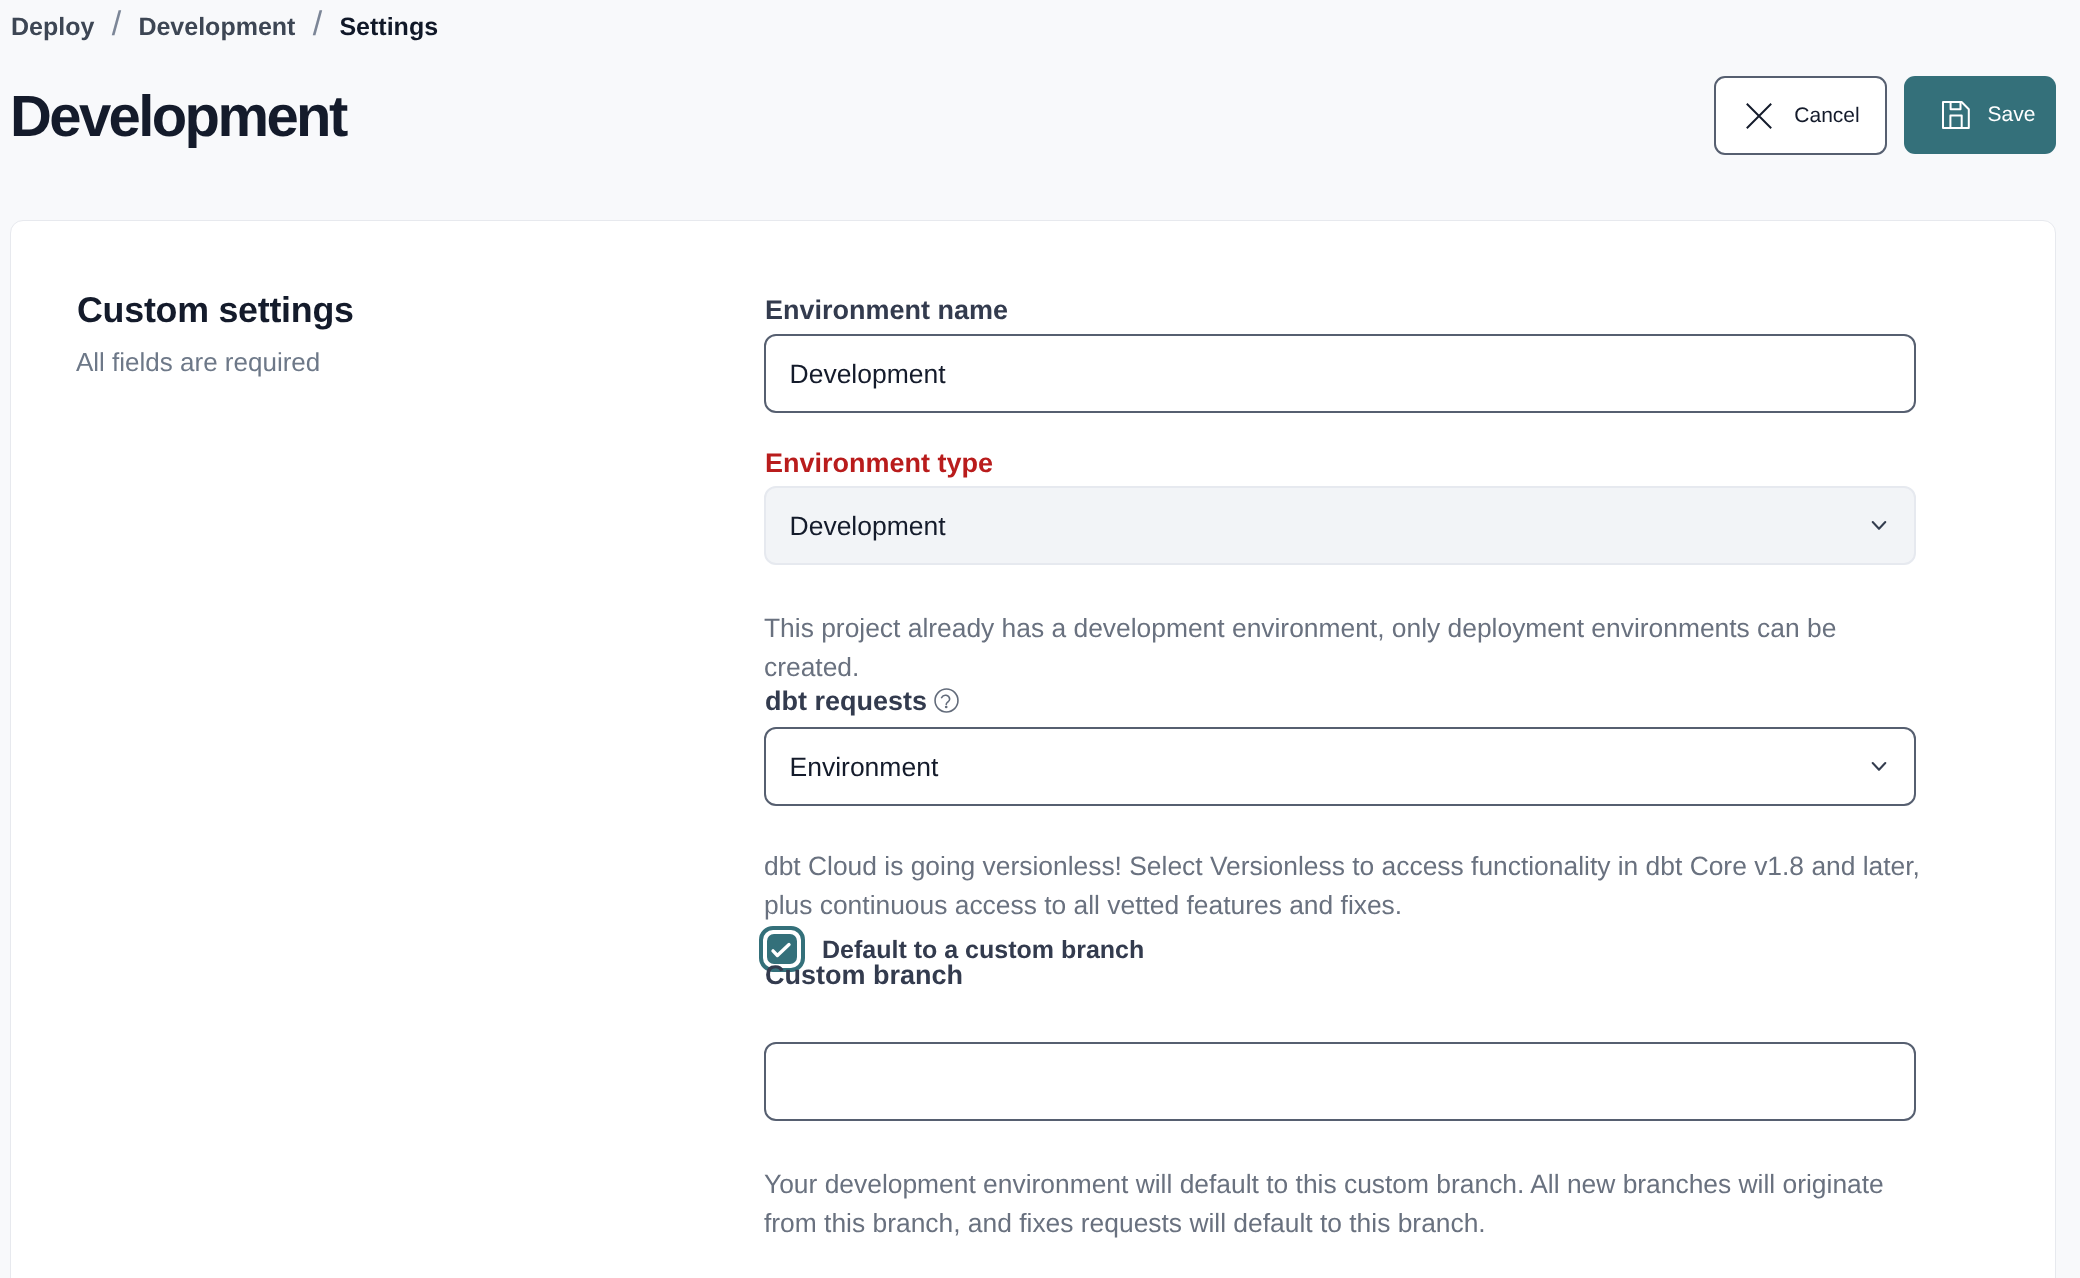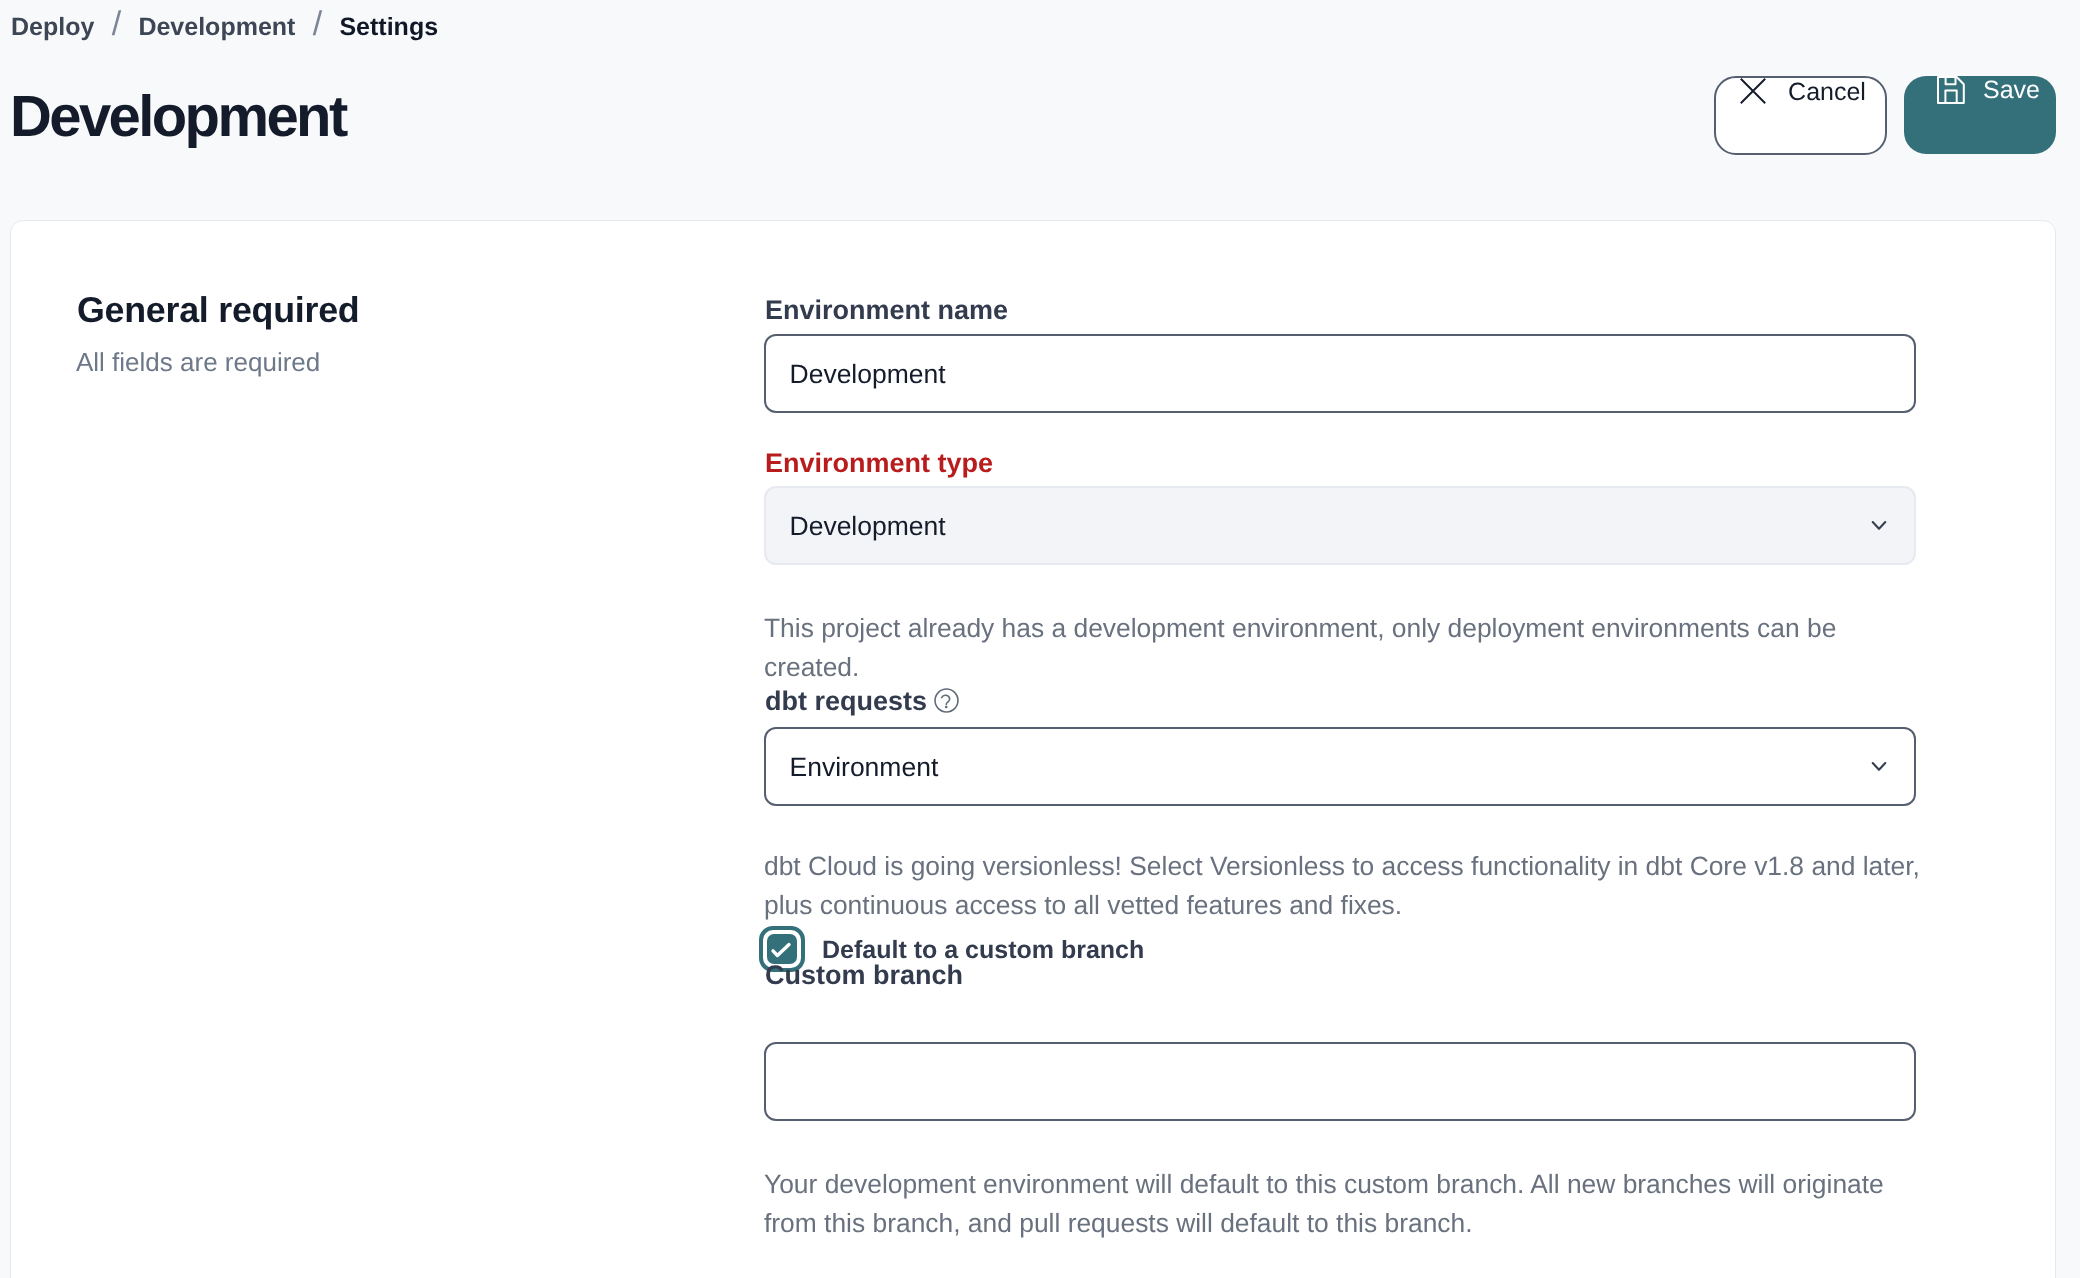--- a/index.html
+++ b/index.html
@@ -13,22 +13,22 @@
   .crumbs{left:11px;top:12px;display:flex;align-items:baseline;
           font-size:25px;line-height:25px;font-weight:700;color:#3d4654;}
   .crumbs .sep{color:#7c8697;font-weight:400;margin:0 17.3px 0 17.3px;font-size:34px;line-height:25px;}
   .crumbs .cur{color:#101828;}
 
   
   .ptitle{left:10px;top:88px;font-size:58px;line-height:58px;
           font-weight:700;color:#141b2b;letter-spacing:-2.6px;}
 
   
-  .btn{display:flex;justify-content:center;
-       border-radius:22px;font-size:25px;font-weight:400;cursor:pointer;
+  .btn{display:flex;align-items:center;justify-content:center;
+       border-radius:11px;font-size:21px;font-weight:400;cursor:pointer;
        position:absolute;}
   .btn-cancel{left:1714px;top:76px;width:173px;height:79px;
               background:#fff;border:2px solid #565f70;color:#141b2b;gap:22px;padding-left:5px;}
   .btn-save{left:1904px;top:76px;width:152px;height:78px;
             background:#34707a;border:0;color:#fff;gap:18px;padding-left:17px;}
   .ico{display:block;line-height:0;}
 
   
   .card{left:10px;top:220px;width:2046px;height:1100px;
         background:#fff;border:1.7px solid #e7e9ee;border-radius:13px;}
@@ -81,21 +81,21 @@
     <svg width="28" height="28" viewBox="0 0 28 28" fill="none" stroke="#fff" stroke-width="2" stroke-linejoin="round" stroke-linecap="butt">
       <path d="M1 1h18.6l7.2 7.2V27H1z"></path>
         <path d="M8.6 1v7.3h9.9V1"></path>
         <path d="M8.4 27V14.5h11.3V27"></path>
     </svg>
   </span>
   <span>Save</span>
 </div>
 
 <div class="abs card"></div>
-<div class="abs panel-h">General required</div>
+<div class="abs panel-h">Custom settings</div>
 <div class="abs panel-s">All fields are required</div>
 
 <div class="abs" style="left:765px;top:298px">
   <div class="lbl">Environment name</div>
 </div>
 <div class="abs ctrl" style="left:763.5px;top:334px">
   <span>Development</span>
 </div>
 
 <div class="abs" style="left:765px;top:451px">
@@ -141,13 +141,13 @@
   </span>
 </div>
 <div class="abs cb-lbl">Default to a custom branch</div>
 
 <div class="abs" style="left:765px;top:963px">
   <div class="lbl">Custom branch</div>
 </div>
 <div class="abs ctrl" style="left:763.5px;top:1042px">
   <span></span>
 </div>
-<div class="abs hint" style="left:764px;top:1133px">Your development environment will default to this custom branch. All new branches will originate from this branch, and pull requests will default to this branch.</div>
+<div class="abs hint" style="left:764px;top:1133px">Your development environment will default to this custom branch. All new branches will originate from this branch, and fixes requests will default to this branch.</div>
 
 </body></html>

